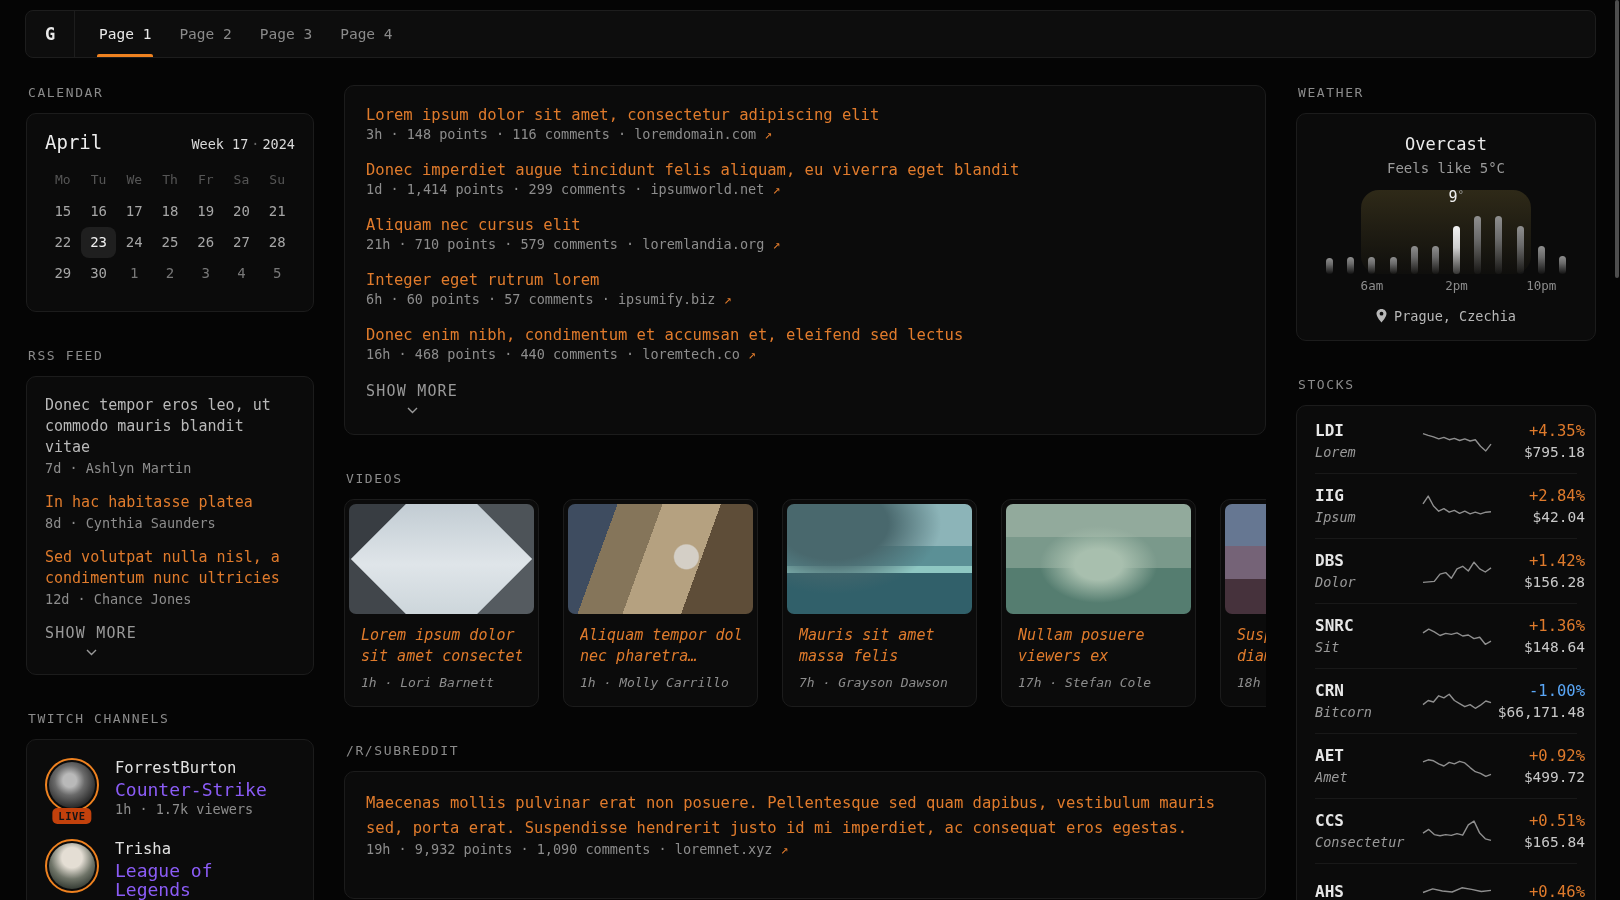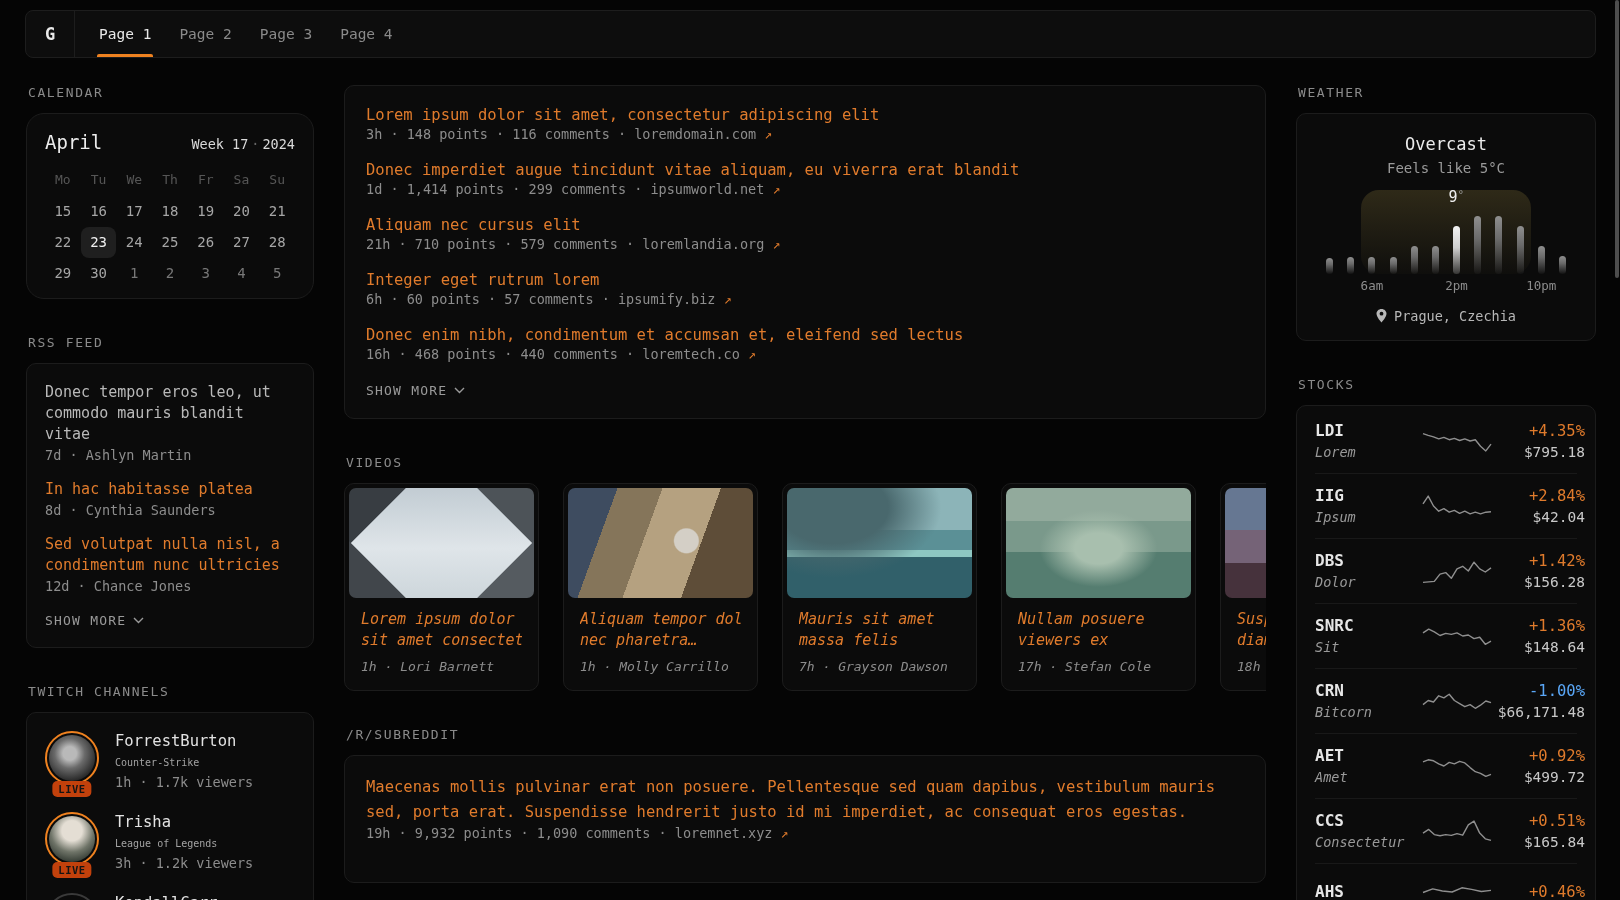--- a/index.html
+++ b/index.html
@@ -42,25 +42,25 @@
     font-size: 13px; letter-spacing: 1.6px; color: #8b8b8b; margin: 0 0 13px 2px;
     white-space: nowrap;
   }
   .card {
     background: #0b0b0b; border: 1px solid #1c1c1c; border-radius: 10px;
   }
   .accent { color: #e07b2c; }
   .meta { font-size: 13.5px; color: #8d8d8d; }
   .show-more {
     display: inline-flex; align-items: center; gap: 7px;
-    font-size: 13px; letter-spacing: 1.2px; color: #9a9a9a; cursor: pointer;
+    font-size: 15px; letter-spacing: 1.2px; color: #9a9a9a; cursor: pointer; flex-direction: column;
   }
   .chev { width: 11px; height: 7px; }
   
-  .cal-card { padding: 17px 18px 9px; border-radius: 18px; }
+  .cal-card { padding: 17px 18px 22px; }
   .cal-head { display: flex; justify-content: space-between; align-items: baseline; }
   .cal-month { font-size: 19px; color: #ececec; }
   .cal-week { font-size: 13.5px; color: #d9d9d9; }
   .cal-week .dot { color: #666; padding: 0 3px; }
   .cal-grid { display: grid; grid-template-columns: repeat(7, 1fr); margin-top: 17px; row-gap: 0; }
   .cal-dow { font-size: 13px; color: #565656; text-align: center; height: 26px; line-height: 20px; }
   .cal-day {
     font-size: 14px; color: #a6a6a6; text-align: center; height: 31px; line-height: 31px;
     border-radius: 8px;
   }
@@ -83,21 +83,21 @@
   .tw-avatar.offline { border-color: #3a3a3a; }
   .tw-avatar .img { width: 100%; height: 100%; border-radius: 50%; }
   .av1 .img { background: radial-gradient(circle at 45% 40%, #b9b9b9 0 18%, #6a6a6a 40%, #262626 75%); }
   .av2 .img { background: radial-gradient(circle at 50% 32%, #e4ded4 0 26%, #6f7468 55%, #2c332c 85%); }
   .live-badge {
     position: absolute; left: 50%; transform: translateX(-50%); bottom: -7px;
     background: #c2410c; color: #141414; font-size: 10.5px; font-weight: bold;
     letter-spacing: .5px; padding: 2px 6px 2.5px; border-radius: 5px;
   }
   .tw-name { font-size: 15.5px; color: #e2e2e2; line-height: 20px; }
-  .tw-game { font-size: 10px; color: #a3a3a3; margin-top: 2px; line-height: 19px; }
+  .tw-game { font-size: 18px; color: #8b5cf6; margin-top: 2px; line-height: 19px; }
   .tw-row .meta { margin-top: 2px; }
   
   .hn-card { padding: 19px 21px 10px; }
   .hn-item { margin-bottom: 18px; }
   .hn-title { font-size: 15.5px; line-height: 21px; color: #e07b2c; cursor: pointer; }
   .hn-meta { font-size: 13.5px; color: #8d8d8d; }
   .hn-meta .domain { color: #8d8d8d; cursor: pointer; }
   .ext-arrow { color: #e07b2c; font-size: 13px; }
   .hn-show { margin: 2px 0 10px; }
   .sub-card { padding: 19px 21px; min-height: 128px; }
@@ -299,21 +299,21 @@
 
   <div>
 
     <div class="widget">
       <div class="card hn-card">
         <div class="hn-item">
           <div class="hn-title">Lorem ipsum dolor sit amet, consectetur adipiscing elit</div>
           <div class="hn-meta"><span>3h · 148 points · 116 comments · </span><span class="domain">loremdomain.com</span> <span class="ext-arrow">↗</span></div>
         </div>
         <div class="hn-item">
-          <div class="hn-title">Donec imperdiet augue tincidunt vitae aliquam, eu viverra erat blandit</div>
+          <div class="hn-title">Donec imperdiet augue tincidunt felis aliquam, eu viverra eget blandit</div>
           <div class="hn-meta"><span>1d · 1,414 points · 299 comments · </span><span class="domain">ipsumworld.net</span> <span class="ext-arrow">↗</span></div>
         </div>
         <div class="hn-item">
           <div class="hn-title">Aliquam nec cursus elit</div>
           <div class="hn-meta"><span>21h · 710 points · 579 comments · </span><span class="domain">loremlandia.org</span> <span class="ext-arrow">↗</span></div>
         </div>
         <div class="hn-item">
           <div class="hn-title">Integer eget rutrum lorem</div>
           <div class="hn-meta"><span>6h · 60 points · 57 comments · </span><span class="domain">ipsumify.biz</span> <span class="ext-arrow">↗</span></div>
         </div>

